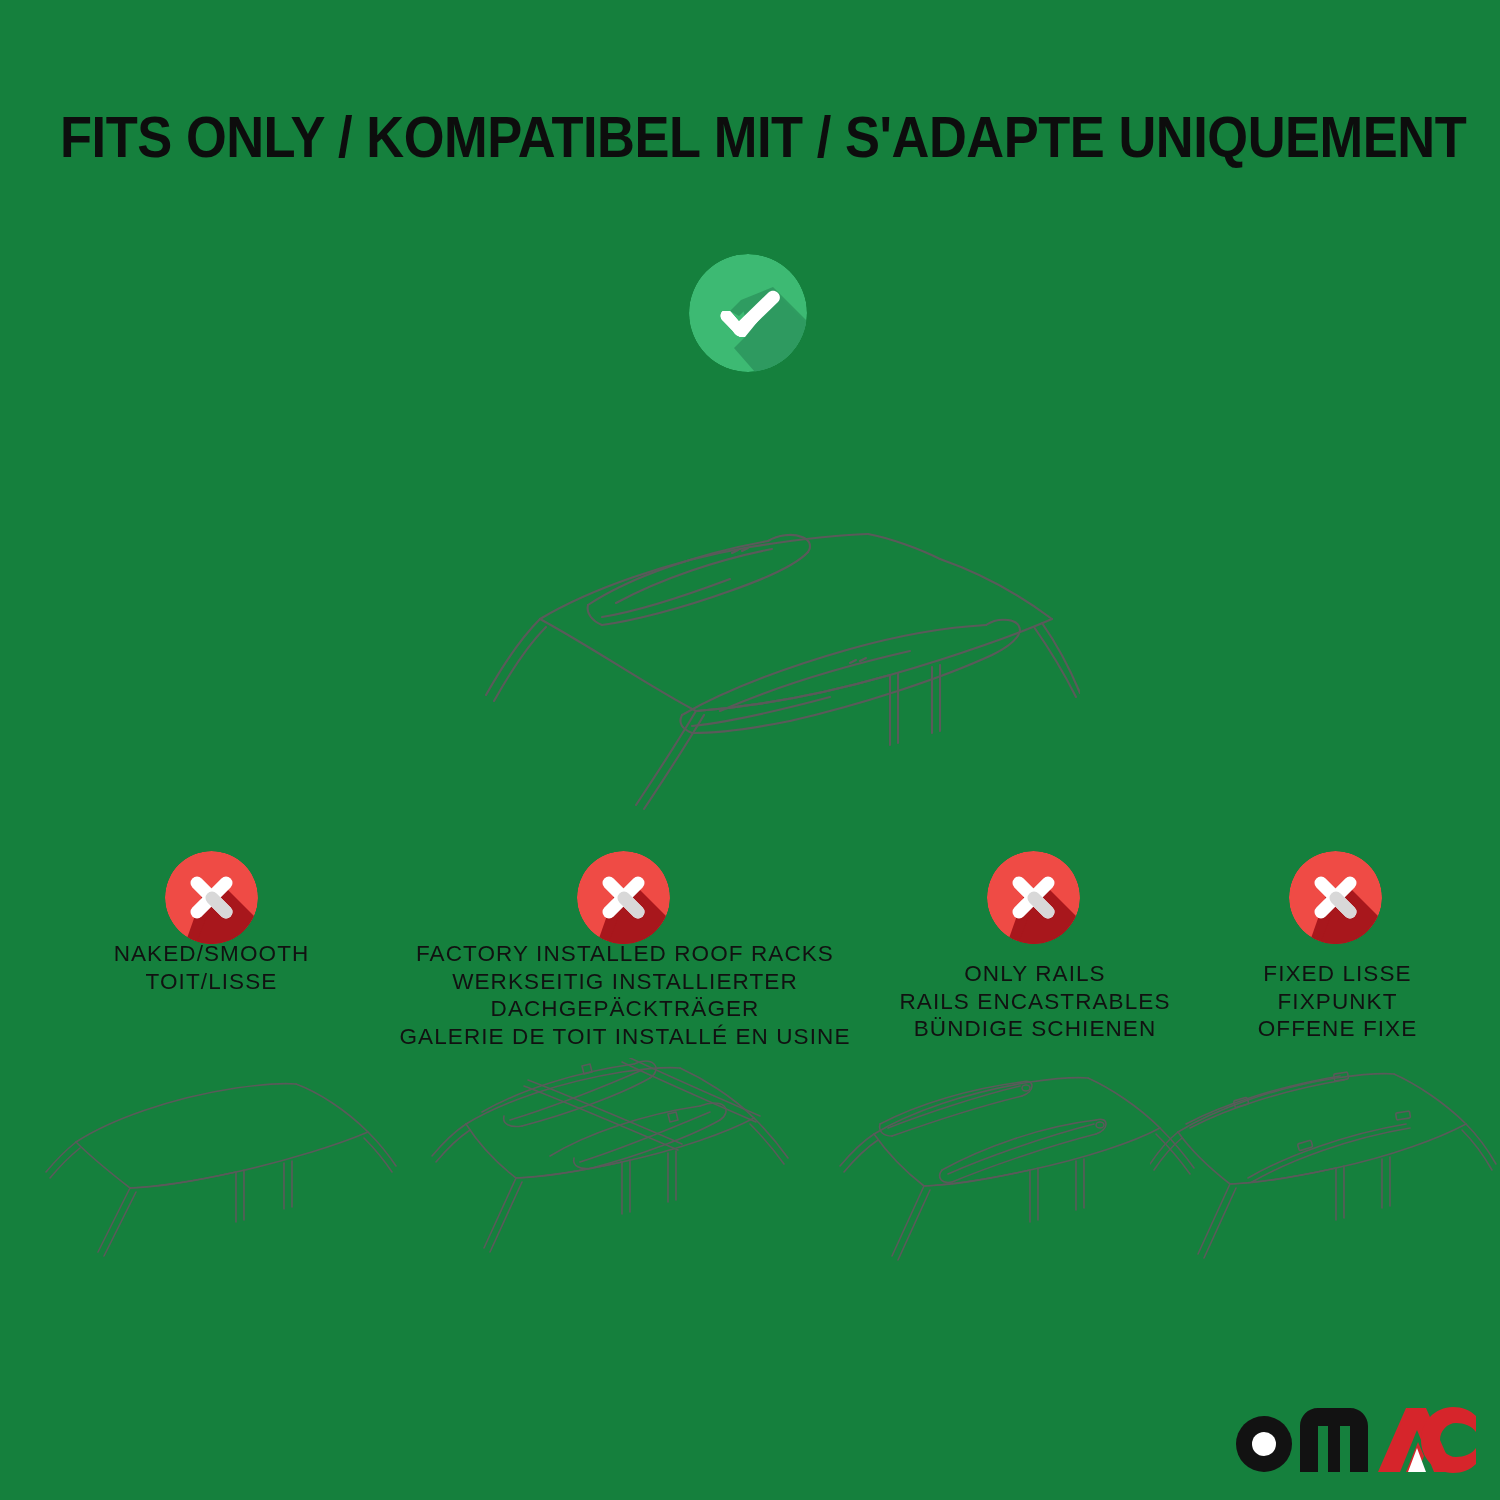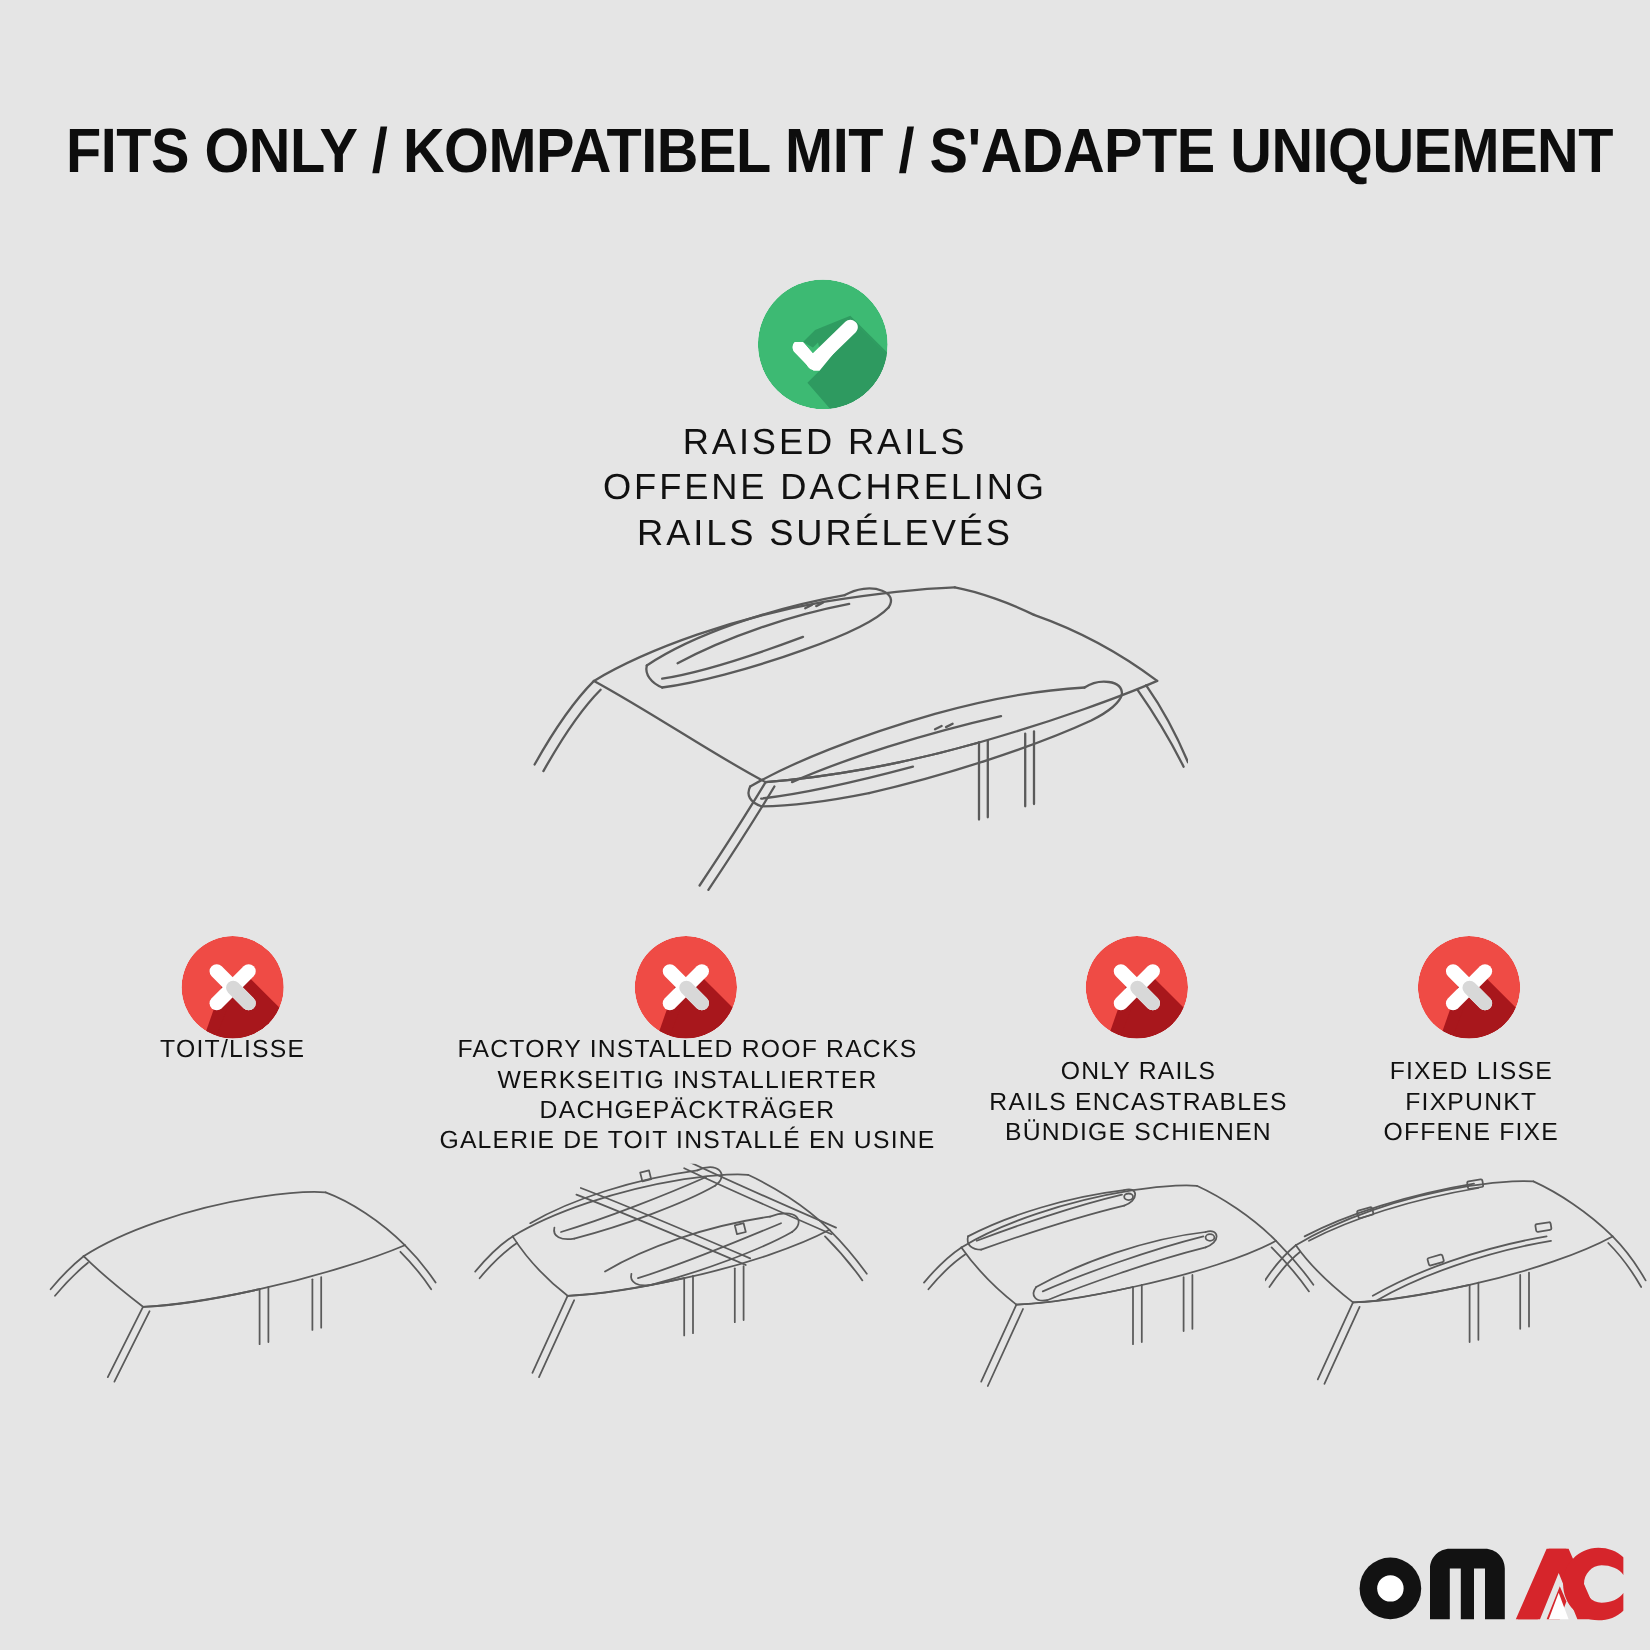--- a/index.html
+++ b/index.html
@@ -4,21 +4,21 @@
 <style>
   html, body {
     margin: 0;
     padding: 0;
     background: #ffffff;
   }
   #page {
     position: relative;
     width: 1500px;
     height: 1500px;
-    background: #e5e5e5;
+    background: #15803d;
     overflow: hidden;
     font-family: "Liberation Sans", sans-serif;
   }
 
   
   .title {
     position: absolute;
     left: 0;
     top: 104px;
     width: 1500px;
@@ -106,25 +106,20 @@
         <path d="M83 35 L118 70 L118 118 L66 118 L45 94 L56 83 Z" fill="#2E9A60"></path>
 
         <path d="M36.5 58.5 L33 62 L50.5 83 L56 83 L88 44 L84.5 40.5 L79 40 L52.5 71 L42 58.5 Z" fill="#ffffff"></path>
         <path d="M33.5 57 C31 59.5 31 63.5 33.5 66 L46 79.5 C48.5 82 52.5 82 55 79.5 L58 76.5 L41 57 Z" fill="#ffffff"></path>
         <path d="M79.5 38.5 C82 36 86 36 88.5 38.5 L89 39 C91.5 41.5 91.5 45.5 89 48 L55.5 80.5 C53 83 49 83 46.5 80.5 L46 80 C43.5 77.5 43.5 73.5 46 71 Z" fill="#ffffff"></path>
         <path d="M33.5 57.5 C31 60 31 64 33.5 66.5 L47 80 C49.5 82.5 53.5 82.5 56 80 L58.5 77.5 L41.5 57.5 Z" fill="#ffffff"></path>
       </g>
     </svg>
   </div>
 
-  <div class="label-block label-top" style="left:250px; top:381px; width:1000px;">
-    <span class="ln">RAISED RAILS</span>
-    <span class="ln">OFFENE DACHRELING</span>
-    <span class="ln">RAILS SURÉLEVÉS</span>
-  </div>
 
   <div class="roof" style="left:420px; top:515px; width:660px; height:310px;">
     <svg width="660" height="310" viewBox="0 0 660 310" aria-hidden="true">
       <g fill="none" stroke="#5a5a5a" stroke-width="2.1" stroke-linecap="round" stroke-linejoin="round">
 
         <path d="M120 104 C170 74 250 46 330 32 C380 24 420 20 448 19"></path>
         <path d="M448 19 C470 23 500 34 520 44"></path>
         <path d="M520 44 C560 58 600 80 632 104"></path>
         <path d="M632 104 C600 118 540 140 470 160 C400 180 330 192 276 196"></path>
         <path d="M276 196 C230 172 175 134 120 104"></path>
@@ -180,20 +175,21 @@
         <g stroke="#ffffff" stroke-width="13" stroke-linecap="round">
           <line x1="32" y1="32" x2="61" y2="61"></line>
           <line x1="61" y1="32" x2="32" y2="61"></line>
         </g>
         <line x1="47" y1="47" x2="61" y2="61" stroke="#D8D8D8" stroke-width="13" stroke-linecap="round"></line>
       </g>
     </svg>
   </div>
 
   <div class="label-block label-bottom" style="left:30px; top:940px; width:363px;">
+    <span class="ln">NAKED/SMOOTH</span>
     <span class="ln">TOIT/LISSE</span>
   </div>
 
   <div class="roof" style="left:40px; top:1062px; width:360px; height:230px;">
     <svg width="360" height="230" viewBox="0 0 360 230" aria-hidden="true">
       <g fill="none" stroke="#5a5a5a" stroke-width="1.6" stroke-linecap="round" stroke-linejoin="round">
         <path d="M36 80 C70 58 130 36 196 26 C224 22 244 21 256 22"></path>
         <path d="M256 22 C278 30 306 48 328 70"></path>
         <path d="M328 70 C300 82 250 98 196 110 C150 120 112 125 90 126"></path>
         <path d="M90 126 C72 112 52 96 36 80"></path>

